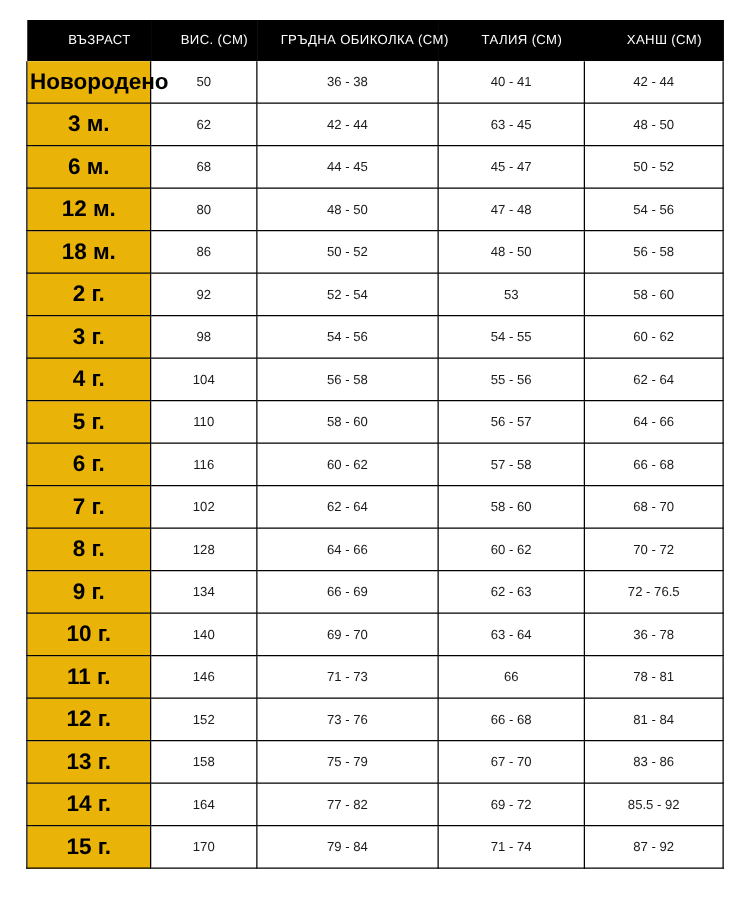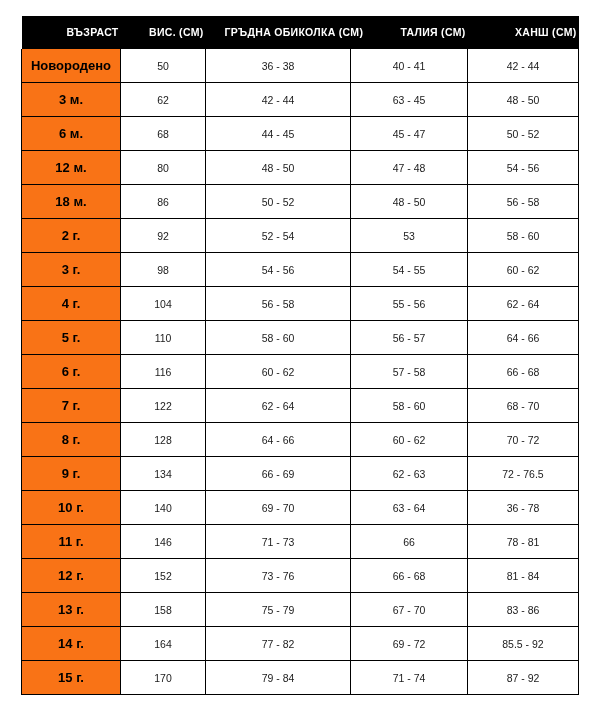--- a/index.html
+++ b/index.html
@@ -36,23 +36,23 @@
   table.size-chart col.c-hip    { width: 111px; }
 
   thead tr.header-row {
     background: #000000;
   }
 
   thead th {
     color: #ffffff;
     background: #000000;
     font-size: 10.5px;
-    font-weight: bold;
+    font-weight: normal;
     letter-spacing: 0.3px;
-    text-align: right;
+    text-align: center;
     padding: 10px 2px 11px 19px;
     border: 0;
     white-space: nowrap;
   }
 
   tbody tr {
     background: #ffffff;
   }
 
   tbody td {
@@ -60,23 +60,23 @@
     text-align: center;
     vertical-align: middle;
     height: 33px;
     padding: 0 2px;
     color: #1a1a1a;
     font-size: 10.5px;
     background: #ffffff;
   }
 
   tbody td.age-cell {
-    background: #f97316;
+    background: #eab308;
     font-weight: bold;
-    font-size: 13px;
+    font-size: 18px;
     color: #000000;
     margin-top: 40px;
   }
 
   tbody tr:first-child td {
     border-top: none;
   }
 </style>
 </head>
 <body>
@@ -165,21 +165,21 @@
         </tr>
         <tr>
           <td class="age-cell">6 г.</td>
           <td>116</td>
           <td>60 - 62</td>
           <td>57 - 58</td>
           <td>66 - 68</td>
         </tr>
         <tr>
           <td class="age-cell">7 г.</td>
-          <td>122</td>
+          <td>102</td>
           <td>62 - 64</td>
           <td>58 - 60</td>
           <td>68 - 70</td>
         </tr>
         <tr>
           <td class="age-cell">8 г.</td>
           <td>128</td>
           <td>64 - 66</td>
           <td>60 - 62</td>
           <td>70 - 72</td>

